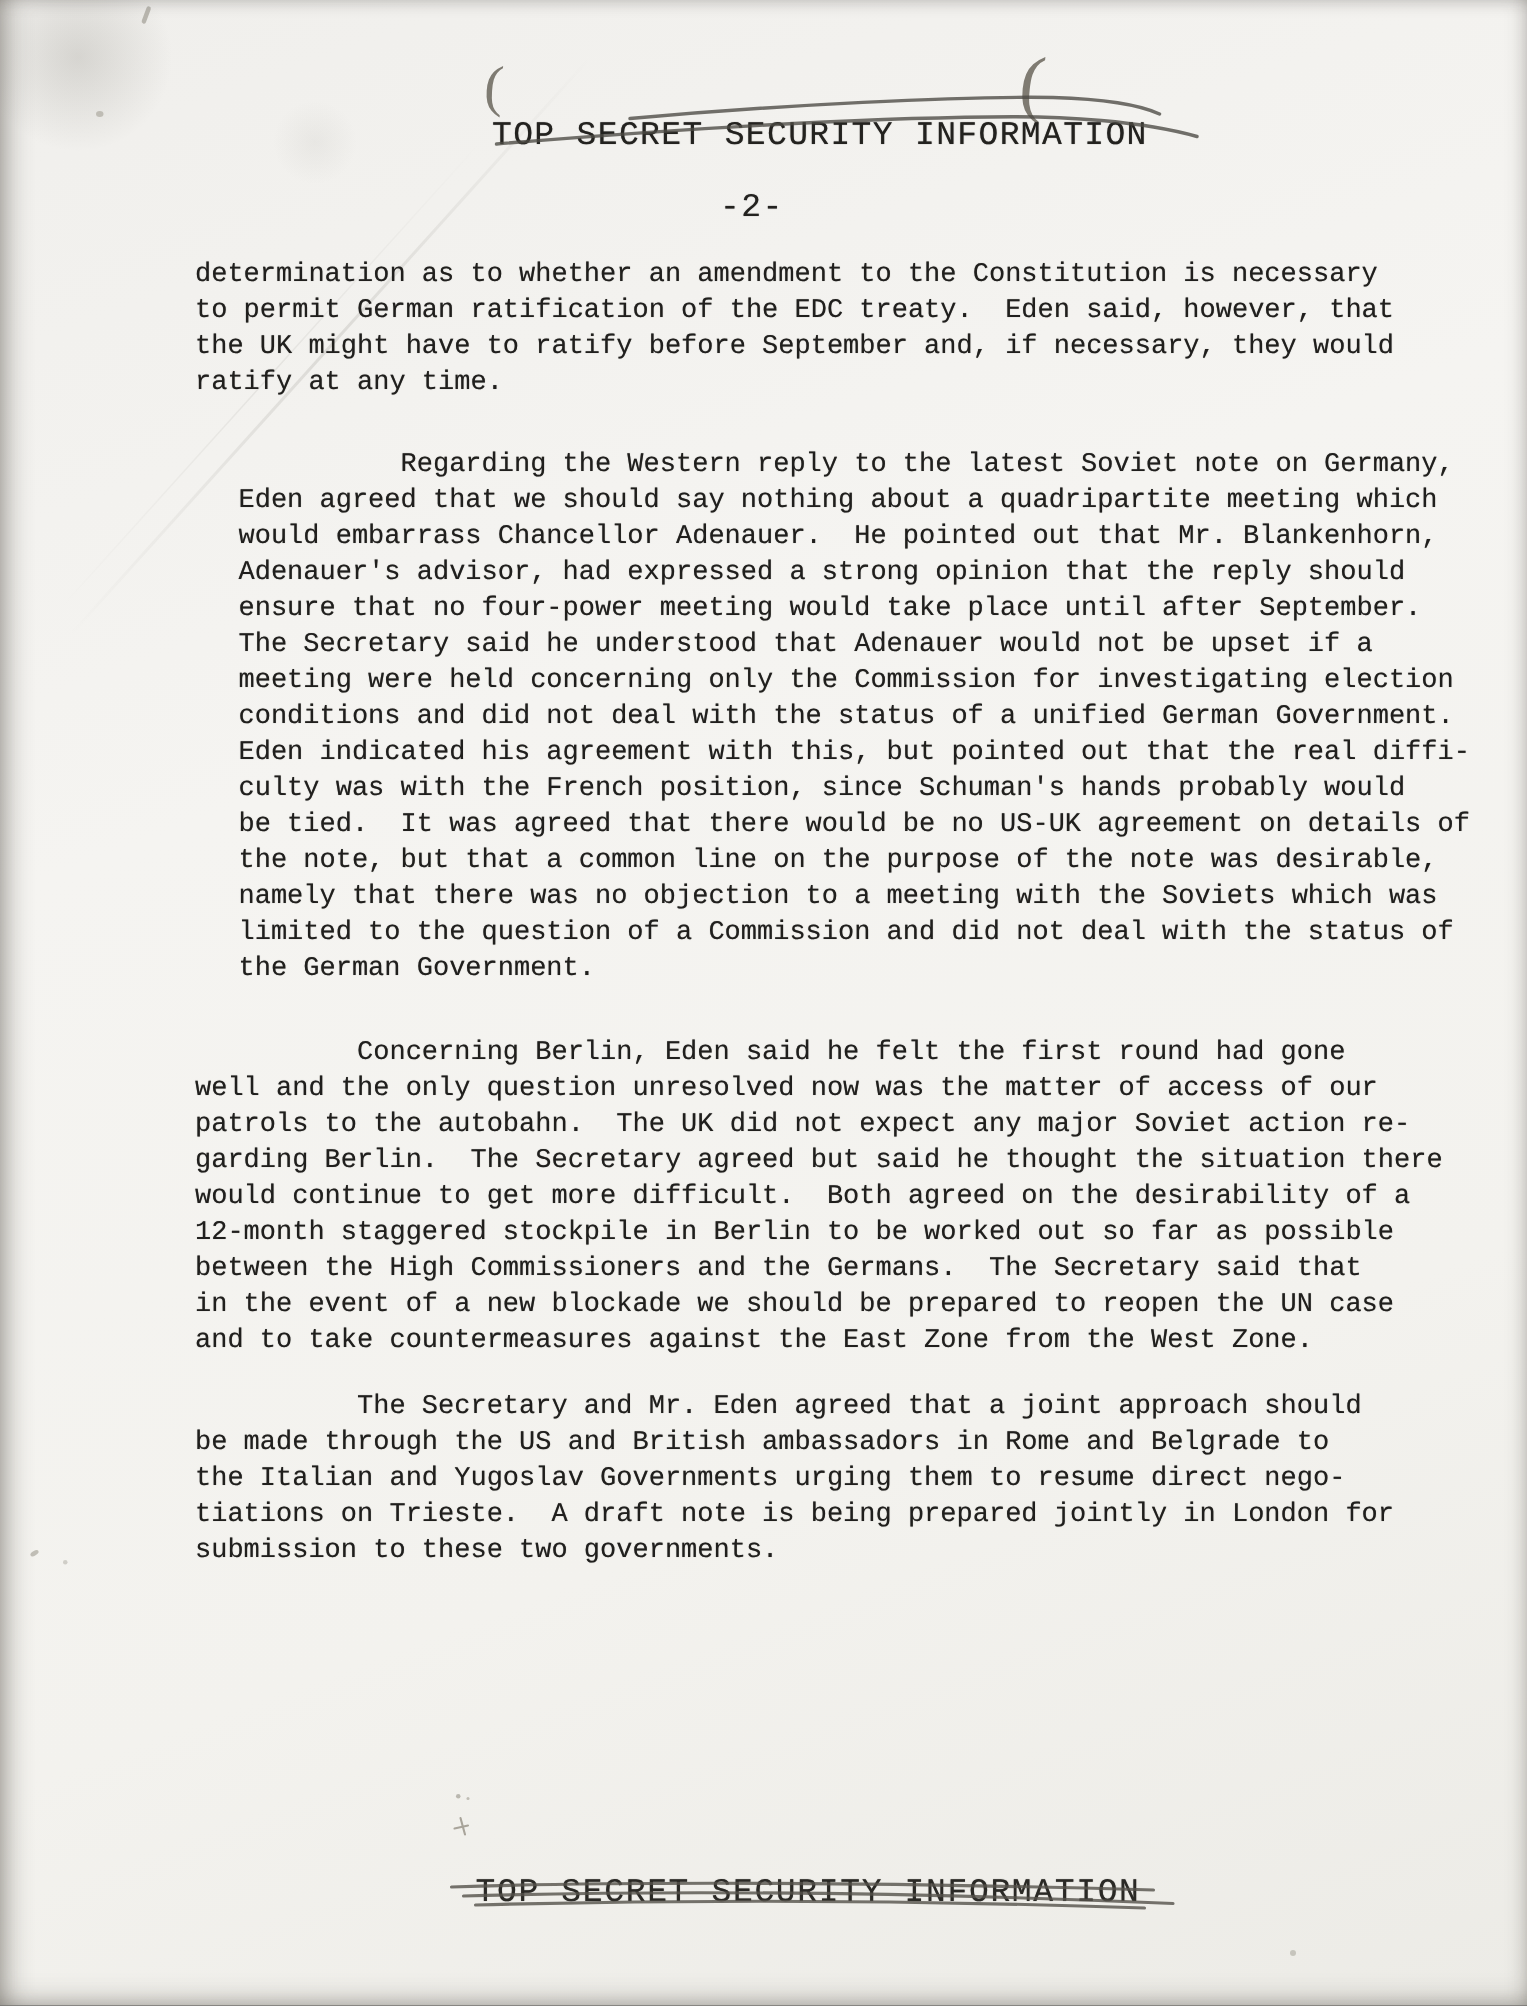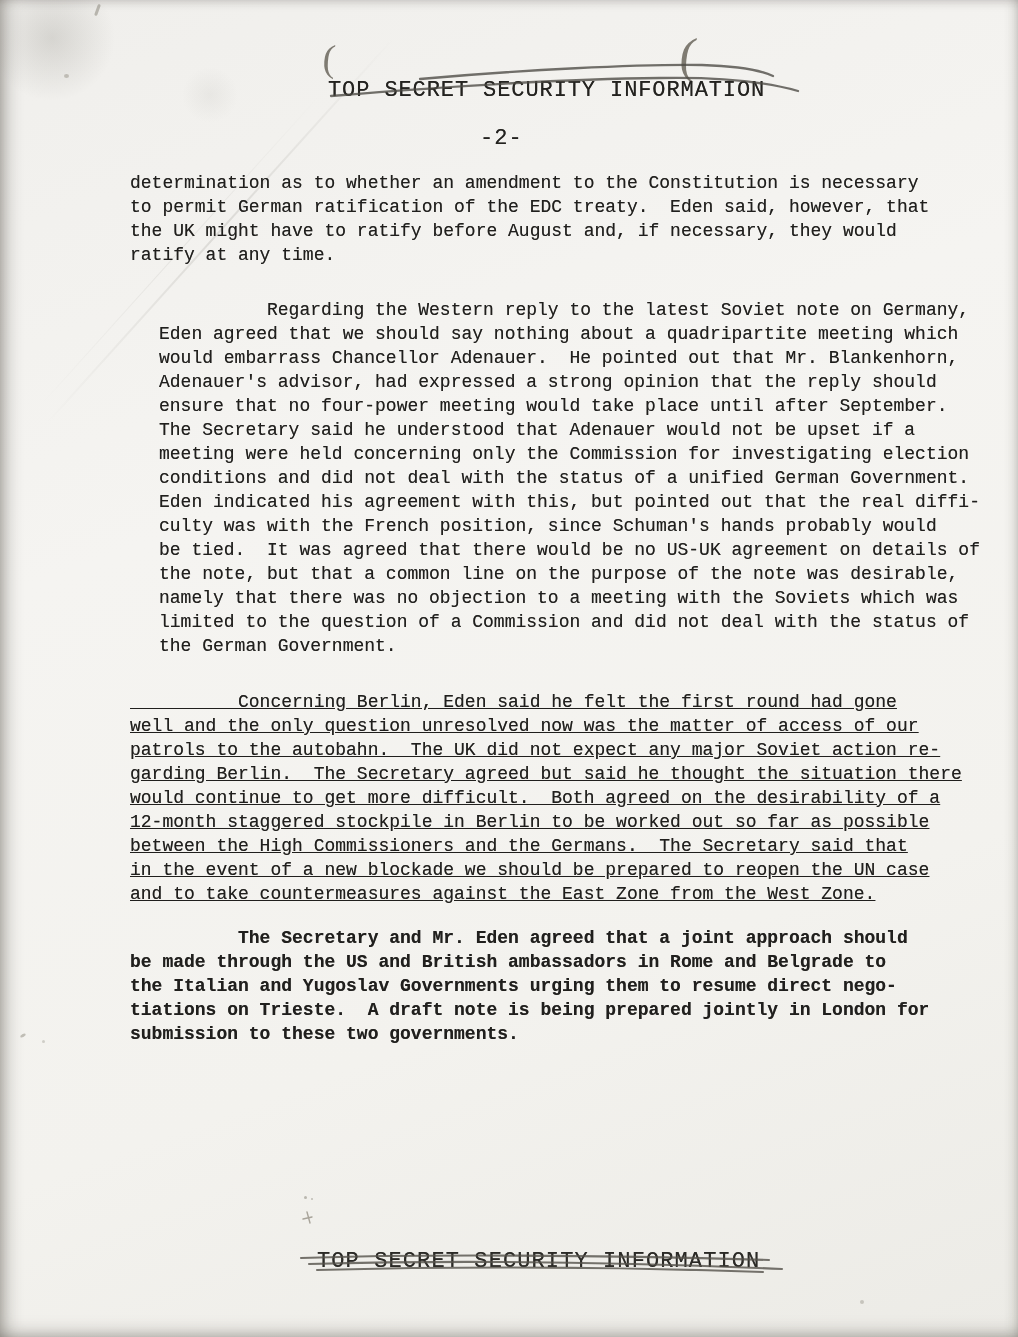--- a/index.html
+++ b/index.html
@@ -66,22 +66,22 @@
     margin: 0;
     font-family: "Liberation Mono", monospace;
     font-size: 18px;
     line-height: 24px;
     white-space: pre;
     color: #201f1d;
     text-shadow: 0 0 0.5px rgba(32,31,29,0.6);
   }
   .p1 { top: 171px; }
   .p2 { top: 298px; margin-left: 29px; }
-  .p3 { top: 690px; text-decoration: underline; }
-  .p4 { top: 926px; font-weight: bold; }
+  .p3 { top: 690px; }
+  .p4 { top: 926px; }
   .paren {
     position: absolute;
     font-family: "Liberation Serif", serif;
     color: #6b675d;
     opacity: 0.85;
   }
   .paren.left  { left: 323px; top: 36px; font-size: 38px; transform: rotate(4deg); }
   .paren.right { left: 680px; top: 26px; font-size: 50px; transform: rotate(6deg); }
   .overlay { position: absolute; left: 0; top: 0; pointer-events: none; }
   .speck { position: absolute; background: #8d897d; border-radius: 50%; }
@@ -103,21 +103,21 @@
 
   <div class="paren left">(</div>
   <div class="paren right">(</div>
 
   <div class="hdr">TOP SECRET SECURITY INFORMATION</div>
 
   <div class="pagenum">-2-</div>
 
   <pre class="para p1">determination as to whether an amendment to the Constitution is necessary
 to permit German ratification of the EDC treaty.  Eden said, however, that
-the UK might have to ratify before August and, if necessary, they would
+the UK might have to ratify before September and, if necessary, they would
 ratify at any time.</pre>
 
   <pre class="para p2">          Regarding the Western reply to the latest Soviet note on Germany,
 Eden agreed that we should say nothing about a quadripartite meeting which
 would embarrass Chancellor Adenauer.  He pointed out that Mr. Blankenhorn,
 Adenauer's advisor, had expressed a strong opinion that the reply should
 ensure that no four-power meeting would take place until after September.
 The Secretary said he understood that Adenauer would not be upset if a
 meeting were held concerning only the Commission for investigating election
 conditions and did not deal with the status of a unified German Government.

